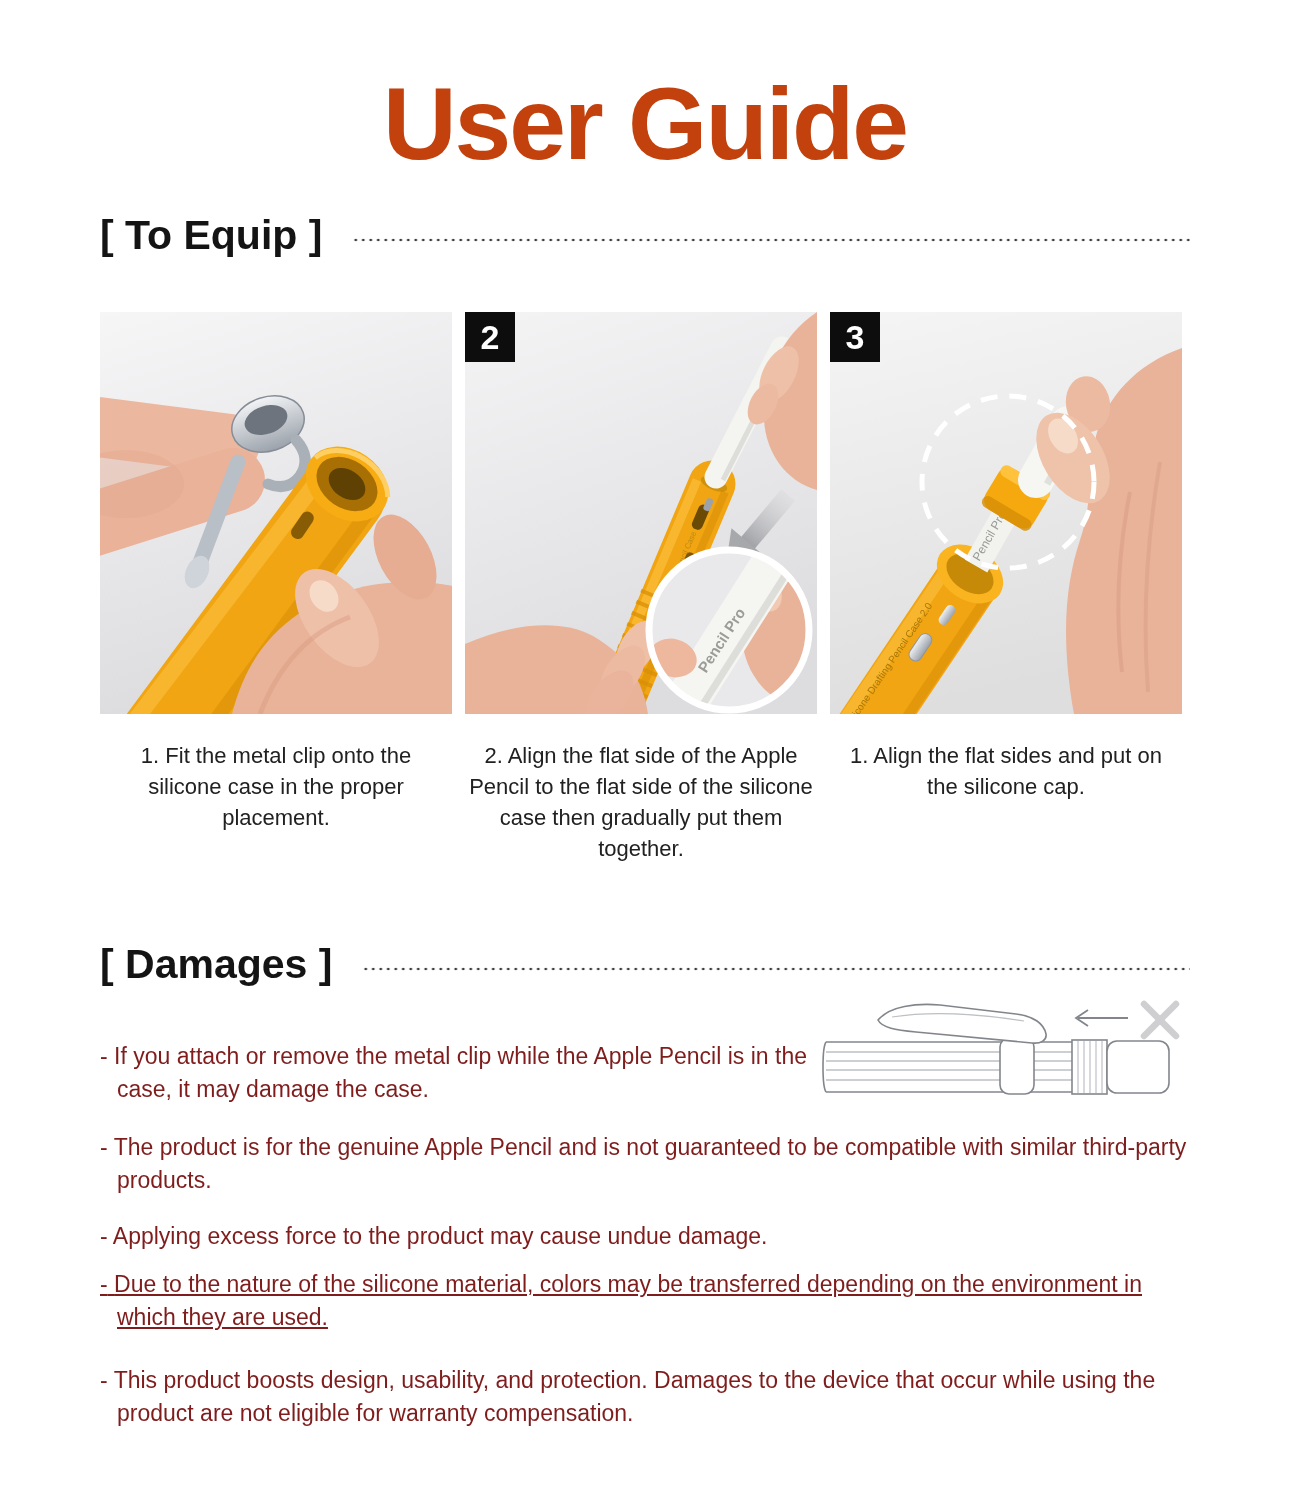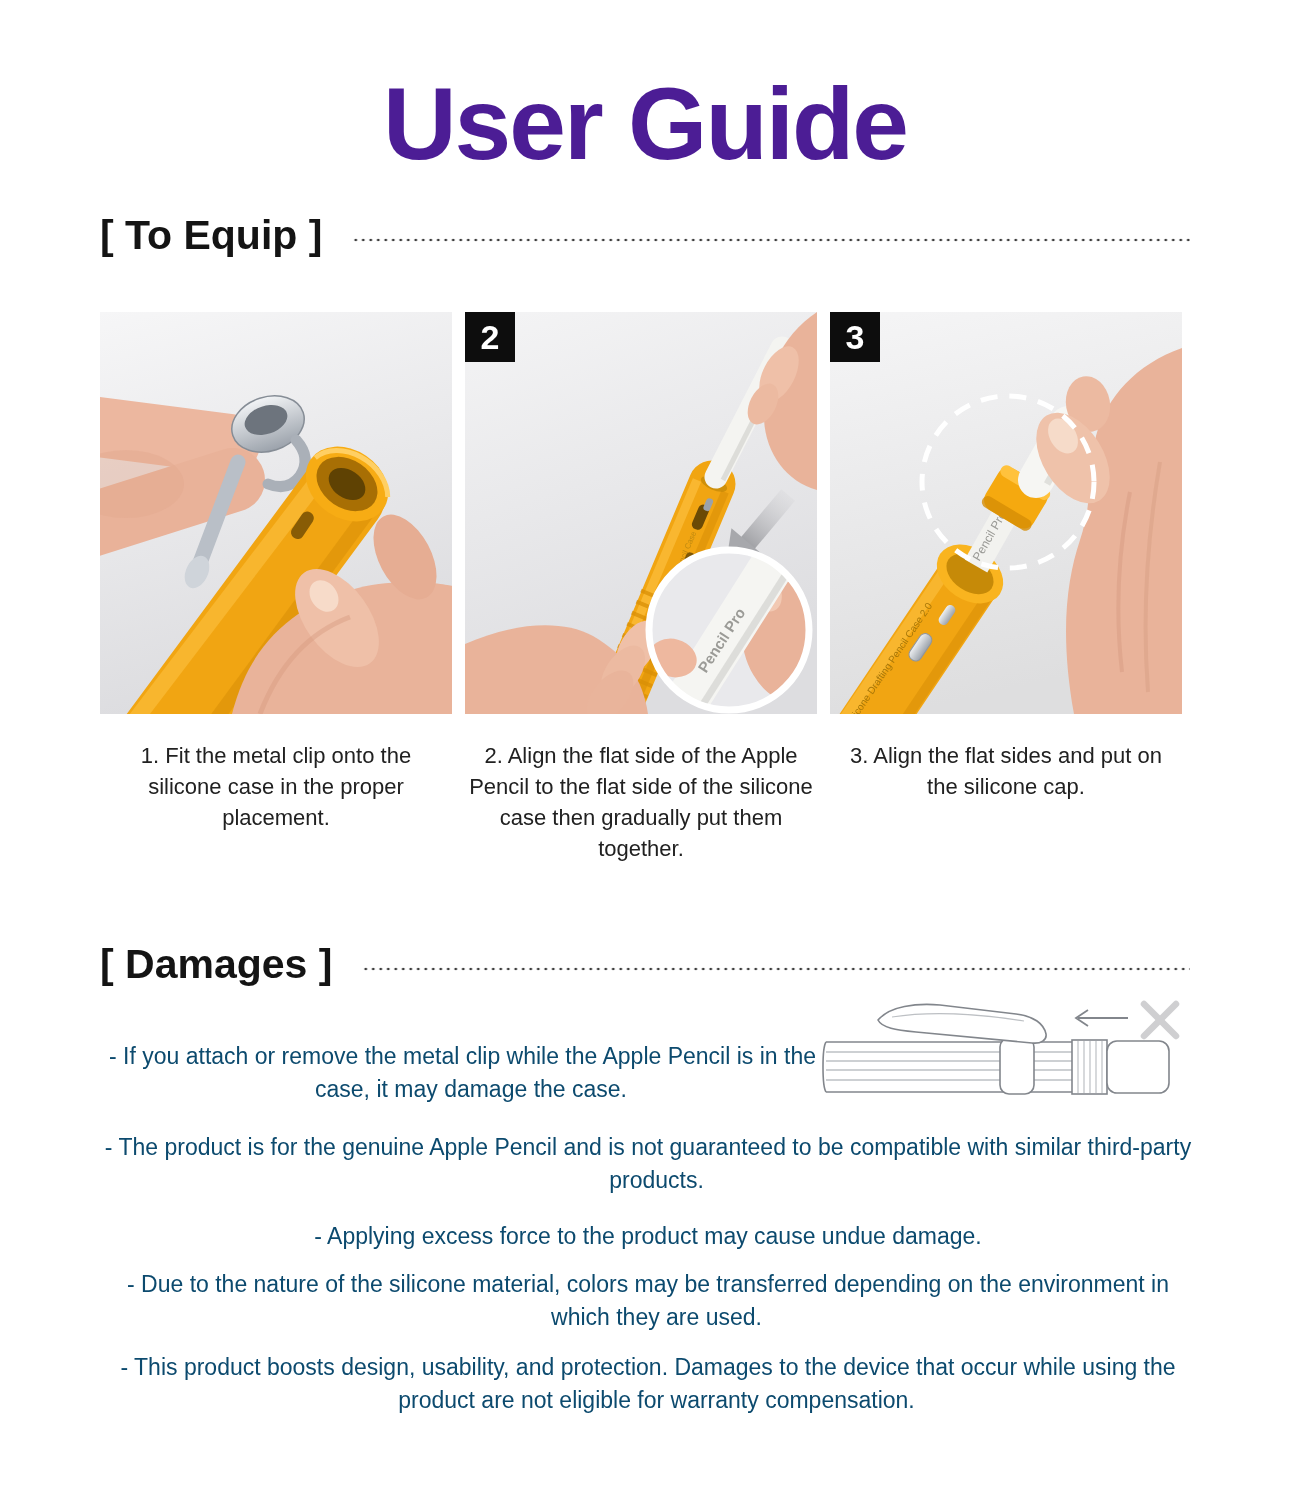--- a/index.html
+++ b/index.html
@@ -1,40 +1,40 @@
 <!DOCTYPE html>
 <html><head>
 <meta charset="utf-8">
 <style>
   html,body{margin:0;padding:0;background:#ffffff;}
   .page{position:relative;width:1290px;height:1500px;background:#ffffff;overflow:hidden;
         font-family:"Liberation Sans","DejaVu Sans",sans-serif;color:#1b1b1b;}
   .title{position:absolute;top:66px;left:0;right:0;text-align:center;
-         font-size:102px;font-weight:bold;letter-spacing:-2px;color:#4c1d95;margin:0;}
+         font-size:102px;font-weight:bold;letter-spacing:-2px;color:#c2410c;margin:0;}
   .sec-row{position:absolute;left:100px;right:100px;display:flex;align-items:center;gap:30px;}
   .sec-row h2{margin:0;font-size:41px;font-weight:bold;color:#141414;white-space:nowrap;}
   .dotline{flex:1;height:4px;margin-top:8px;
            background-image:radial-gradient(circle,#3c3c3c 1.3px,transparent 1.6px);
            background-size:7.5px 4px;background-repeat:repeat-x;background-position:0 50%;}
   .equip-row{top:212px;}
   .caution-row{top:941px;}
   .photos{position:absolute;top:312px;left:100px;display:flex;gap:13px;}
   .photo{position:relative;width:352px;height:402px;overflow:hidden;background:#e9e9eb;}
   .photo svg{display:block;}
   .badge{position:absolute;top:0;left:0;width:50px;height:50px;background:#0d0d0d;color:#ffffff;
          display:flex;align-items:center;justify-content:center;font-size:34px;font-weight:bold;}
   .captions{position:absolute;top:740px;left:100px;display:flex;gap:13px;}
   .caption{width:352px;box-sizing:border-box;padding:0 2px;text-align:center;
            font-size:22px;line-height:31px;color:#212121;margin:0;}
   .caution-art{position:absolute;top:988px;left:820px;width:370px;height:120px;}
   .bullets{position:absolute;top:1040px;left:100px;width:1096px;}
-  .bullet{font-size:23px;line-height:33px;color:#0c4a6e;margin:0;
-          padding-left:17px;text-indent:-17px;text-align:center;}
+  .bullet{font-size:23px;line-height:33px;color:#7f1d1d;margin:0;
+          padding-left:17px;text-indent:-17px;}
   .bullet.narrow{max-width:708px;}
-  .mb25{margin-bottom:25px;} .mb23{margin-bottom:23px;} .mb10{margin-bottom:15px;} .mb17{margin-bottom:17px;}
+  .mb25{margin-bottom:25px;} .mb23{margin-bottom:23px;} .mb10{margin-bottom:15px;} .mb17{margin-bottom:30px;text-decoration:underline;}
 </style>
 </head>
 <body>
 
 <div class="page">
 
   <h1 class="title">User Guide</h1>
 
   <div class="sec-row equip-row">
     <h2>[ To Equip ]</h2>
@@ -216,21 +216,21 @@
 
         <circle cx="178" cy="170" r="86" fill="none" stroke="#ffffff" stroke-width="5" stroke-dasharray="17 12"></circle>
       </svg>
       <div class="badge">3</div>
     </figure>
   </div>
 
   <div class="captions">
     <p class="caption">1. Fit the metal clip onto the silicone case in the proper placement.</p>
     <p class="caption">2. Align the flat side of the Apple Pencil to the flat side of the silicone case then gradually put them together.</p>
-    <p class="caption">3. Align the flat sides and put on the silicone cap.</p>
+    <p class="caption">1. Align the flat sides and put on the silicone cap.</p>
   </div>
 
   <div class="sec-row caution-row">
     <h2>[ Damages ]</h2>
     <div class="dotline"></div>
   </div>
 
   <div class="caution-art">
     <svg width="370" height="120" viewBox="0 0 370 120">
 

